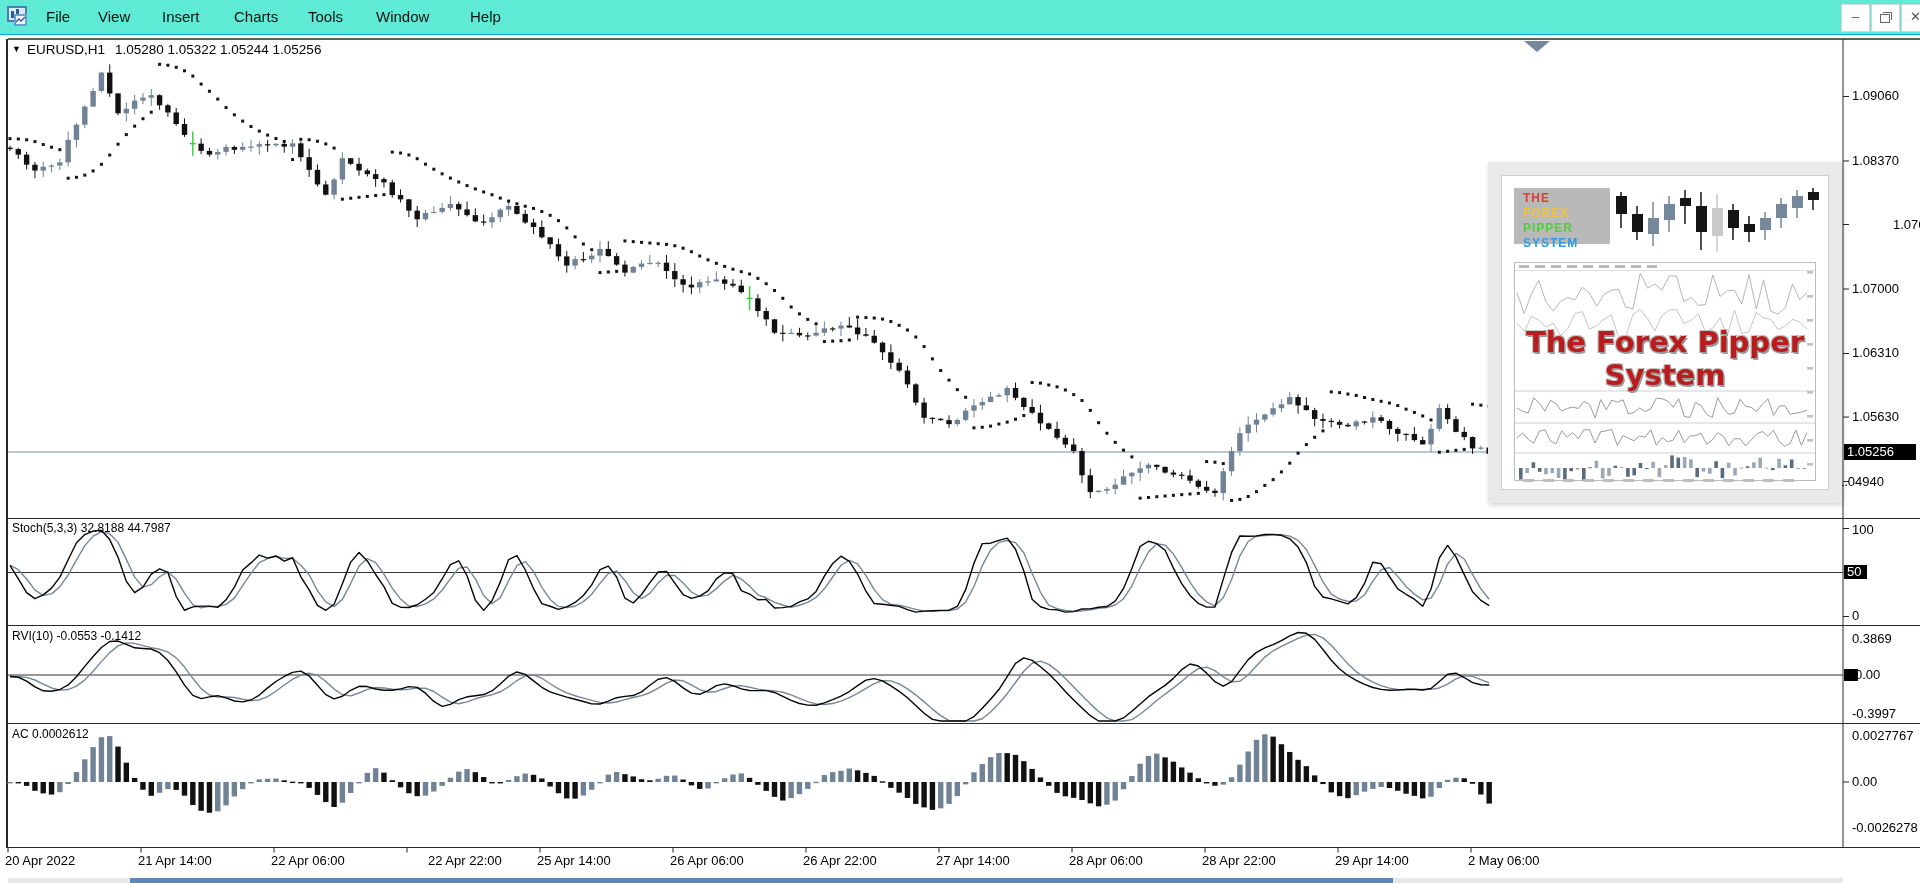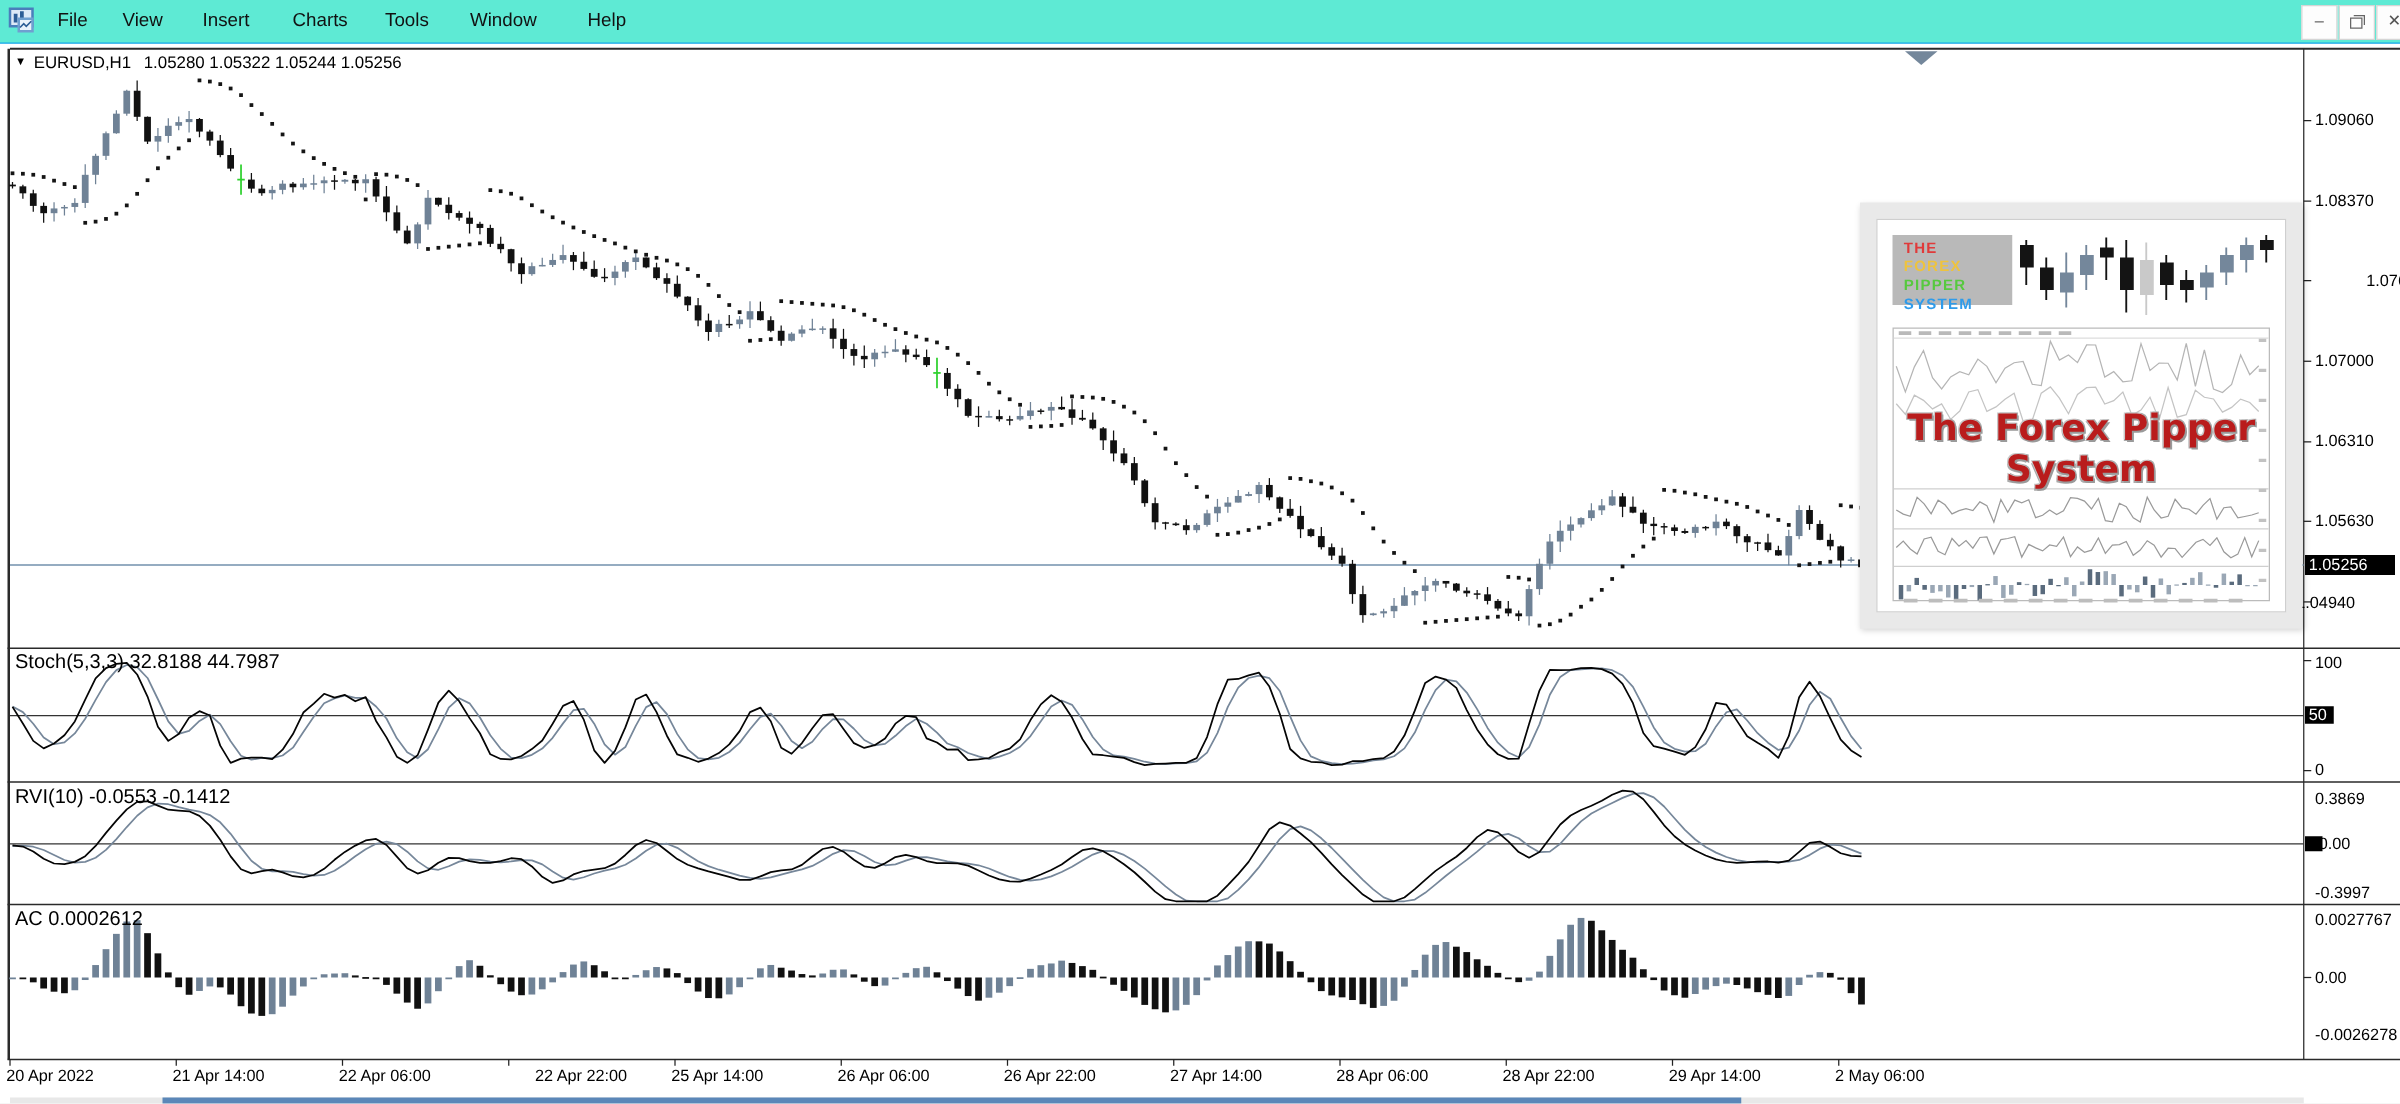--- a/index.html
+++ b/index.html
@@ -11,21 +11,21 @@
   .winbtn{position:absolute;top:4px;width:27px;height:26px;background:#fdfdfd;border:1px solid #d5d5d5;color:#555;
           font-size:13px;text-align:center;line-height:24px;}
   .restore-glyph{position:absolute;left:8px;top:9px;width:8px;height:7px;border:1px solid #666;background:#fdfdfd;}
   .restore-glyph::before{content:"";position:absolute;left:2px;top:-3px;width:8px;height:7px;border:1px solid #666;border-bottom:none;border-left:none;}
   
   #chartwin{position:absolute;left:0;top:35px;width:1920px;height:848px;background:#ffffff;}
   .lbl{position:absolute;font-size:13px;color:#000;white-space:nowrap;}
   #chart-title{position:absolute;left:12px;top:7px;font-size:13.5px;color:#000;}
   #chart-title .tri{font-size:9px;vertical-align:2px;margin-right:6px;}
   #chart-title .sym{margin-right:10px;}
-  .panel-label{position:absolute;font-size:16px;color:#000;z-index:5;}
+  .panel-label{position:absolute;font-size:12px;color:#000;z-index:5;}
   .axis-box{position:absolute;background:#000;color:#fff;font-size:13px;line-height:16px;padding:0 3px;z-index:6;}
   svg{position:absolute;left:0;top:0;}
   
   #overlay{position:absolute;left:1488px;top:127px;width:354px;height:341px;background:#e9e9e9;
            box-shadow:1px 2px 5px rgba(0,0,0,.18);z-index:8;}
   #overlay-inner{position:absolute;left:13px;top:13px;right:13px;bottom:13px;background:#fff;border:1px solid #cfcfcf;}
   #banner{position:absolute;left:12px;top:12px;right:12px;height:68px;}
   #banner-words{position:absolute;left:0;top:0;width:96px;height:56px;background:#b9b9b9;padding-top:3px;box-sizing:border-box;}
   .bword{display:block;font-size:12px;font-weight:700;letter-spacing:1px;line-height:15px;padding-left:9px;}
   #banner-candles{position:absolute;left:96px;top:0;right:0;height:68px;background:#fff;}

